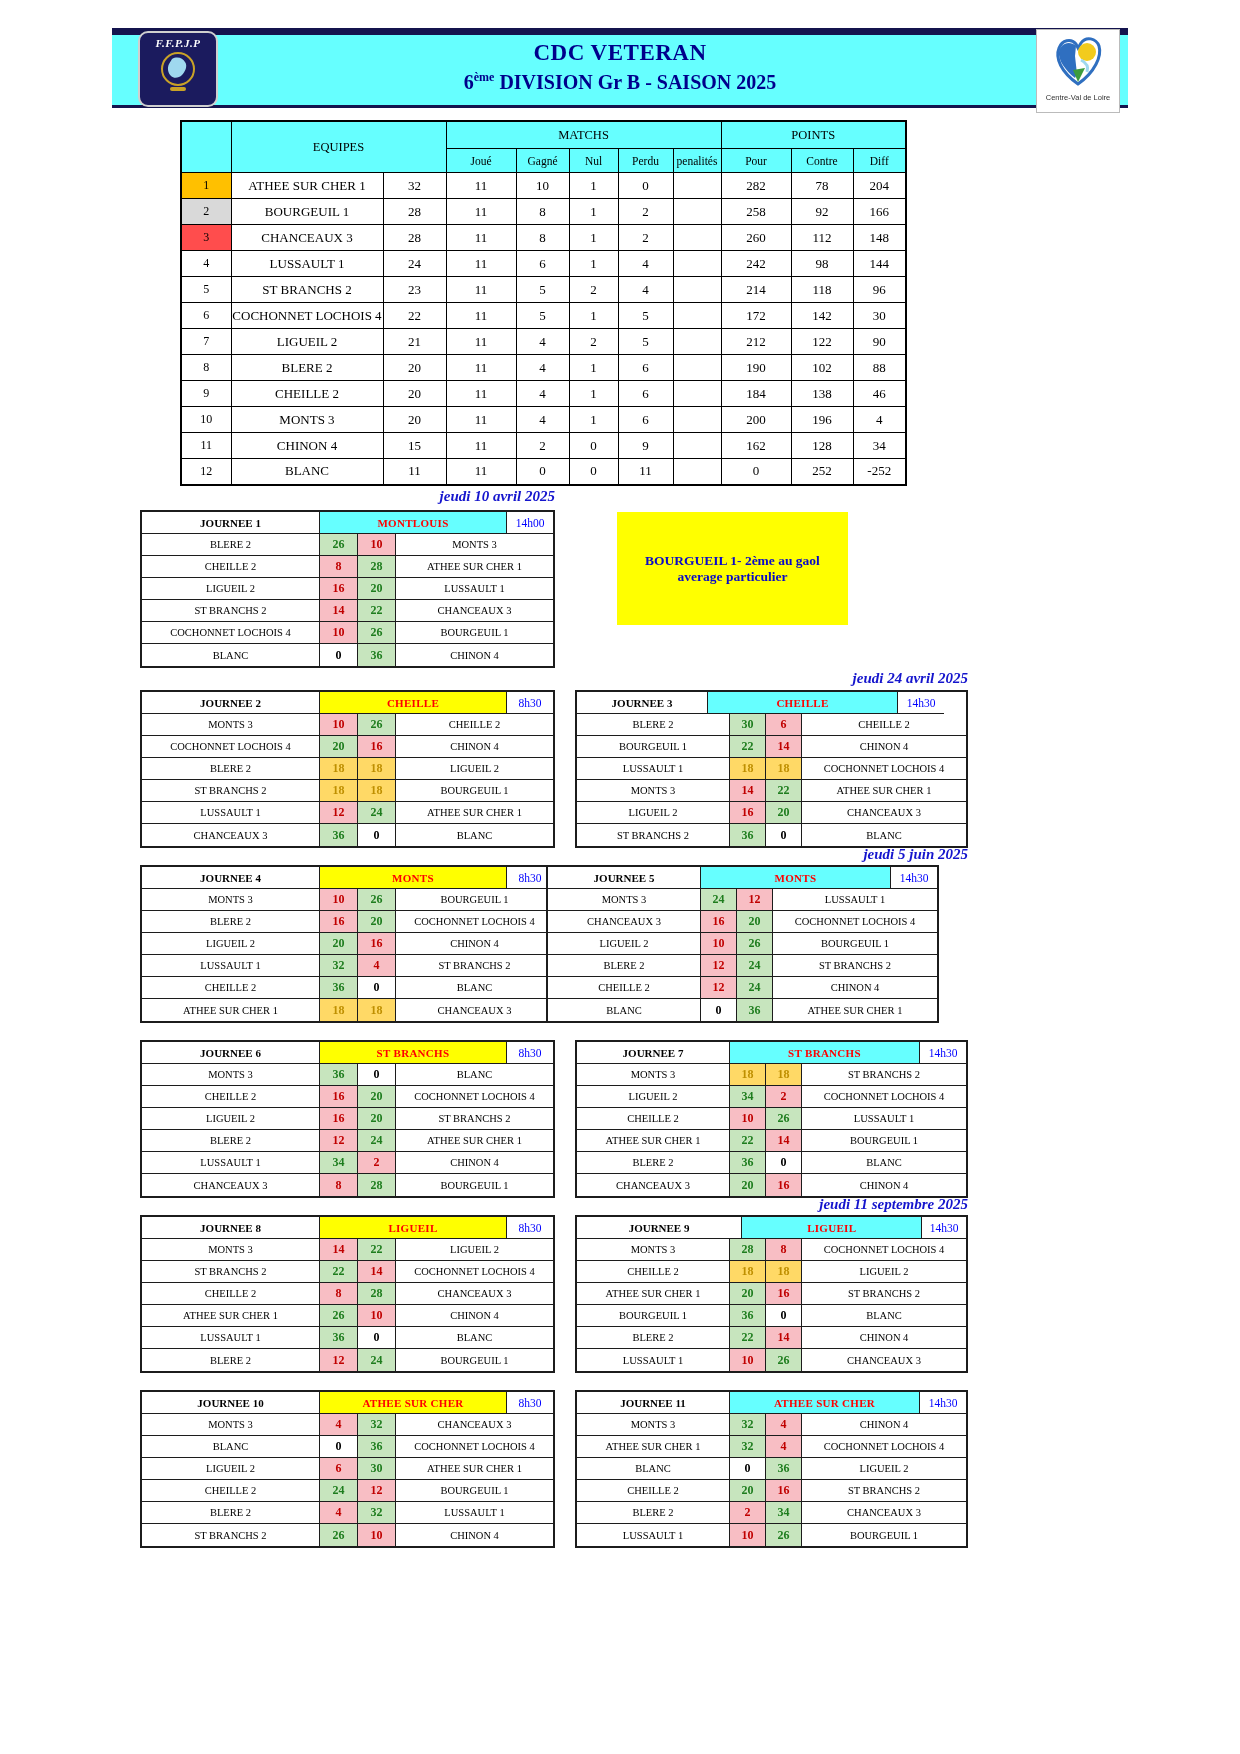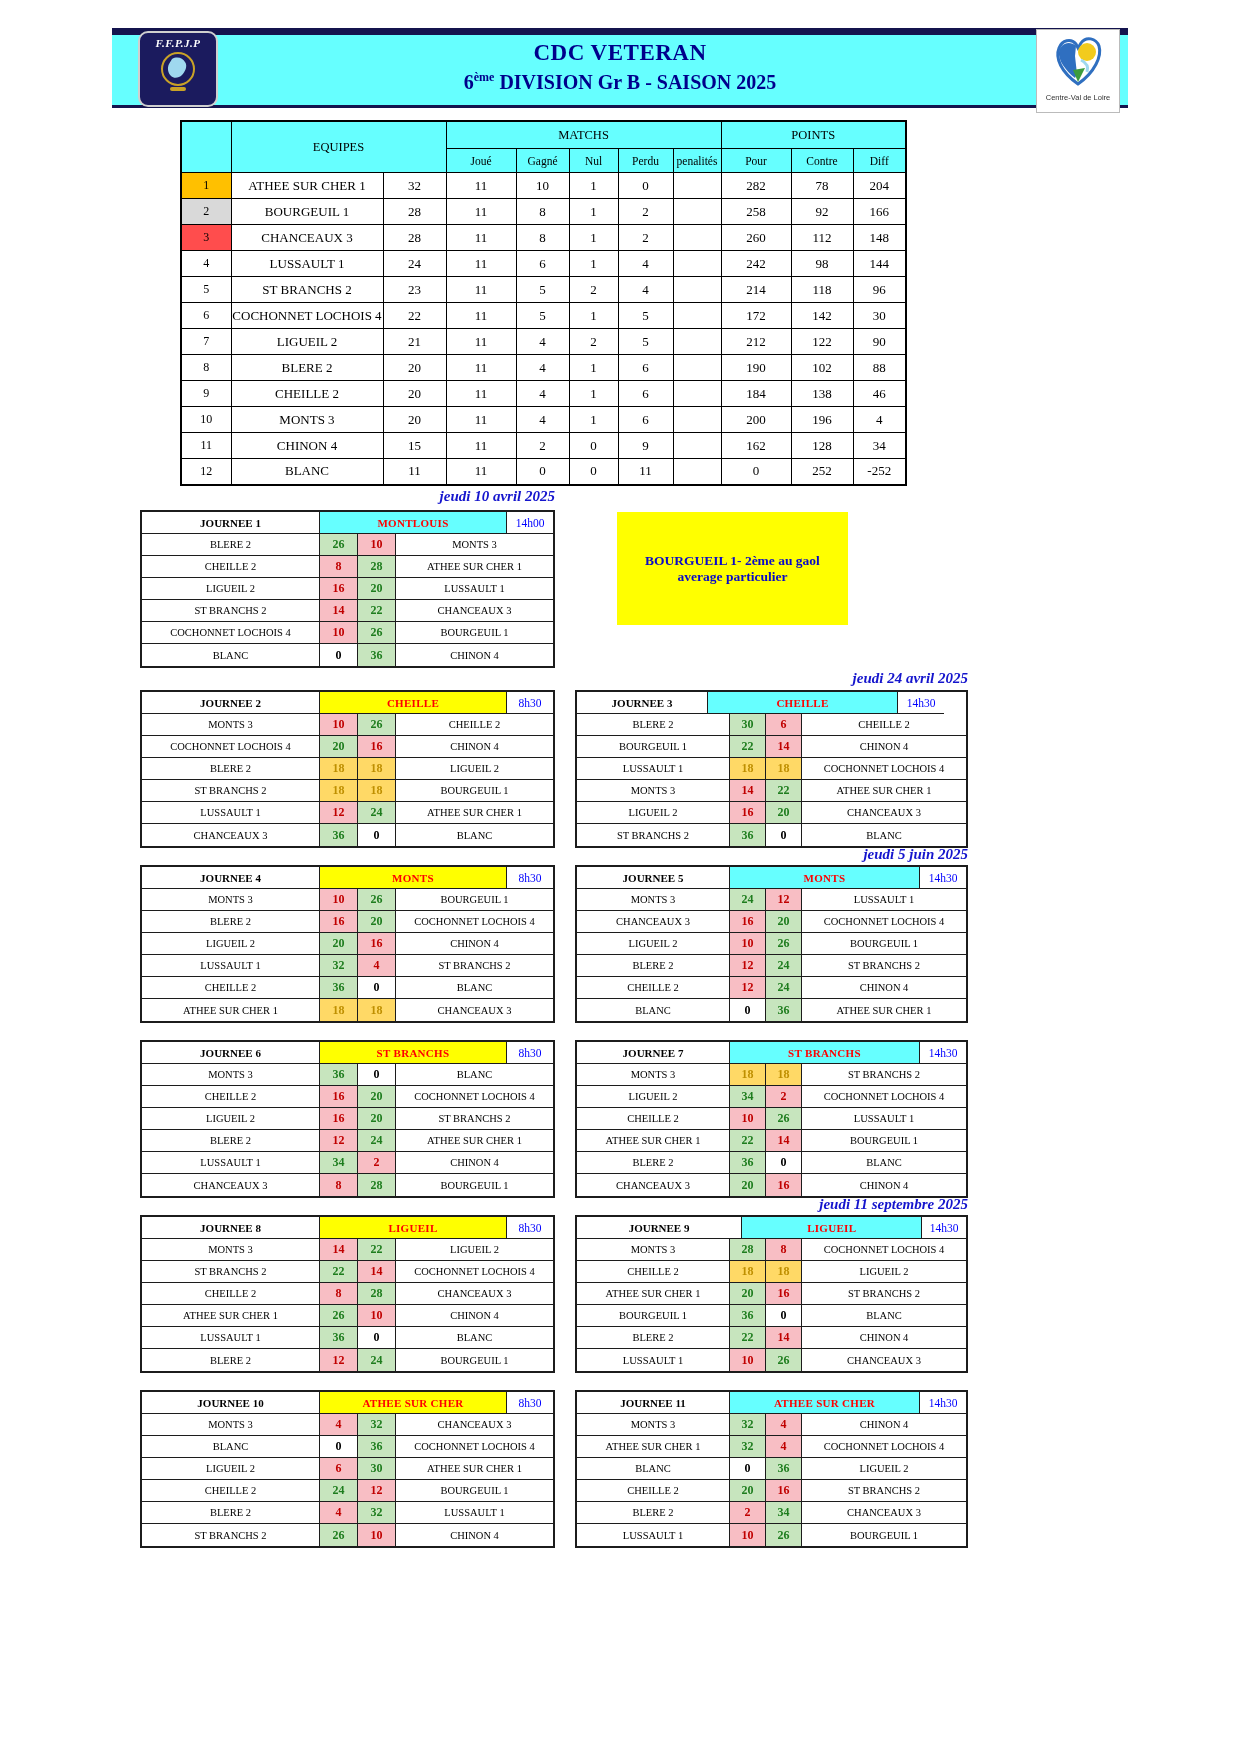--- a/index.html
+++ b/index.html
@@ -449,21 +449,21 @@
         <div class="jcell jc-score zero" style="width: 38px;">0</div>
         <div class="jcell jc-team" style="width: 157px;">BLANC</div>
       </div>
       <div class="jrow">
         <div class="jcell jc-team" style="width: 178px;">ATHEE SUR CHER 1</div>
         <div class="jcell jc-score draw" style="width: 38px;">18</div>
         <div class="jcell jc-score draw" style="width: 38px;">18</div>
         <div class="jcell jc-team" style="width: 157px;">CHANCEAUX 3</div>
       </div>
     </div>
-    <div class="jtable" style="left: 575px; top: 865px; width: 393px;">
+    <div class="jtable" style="left: 546px; top: 865px; width: 393px;">
       <div class="jrow jhead">
         <div class="jcell jh-label" style="width: 153px;">JOURNEE 5</div>
         <div class="jcell jh-venue venue-cyan" style="width: 190px;">MONTS</div>
         <div class="jcell jh-time" style="width: 46px;">14h30</div>
       </div>
       <div class="jrow">
         <div class="jcell jc-team" style="width: 153px;">MONTS 3</div>
         <div class="jcell jc-score win" style="width: 36px;">24</div>
         <div class="jcell jc-score lose" style="width: 36px;">12</div>
         <div class="jcell jc-team" style="width: 164px;">LUSSAULT 1</div>

